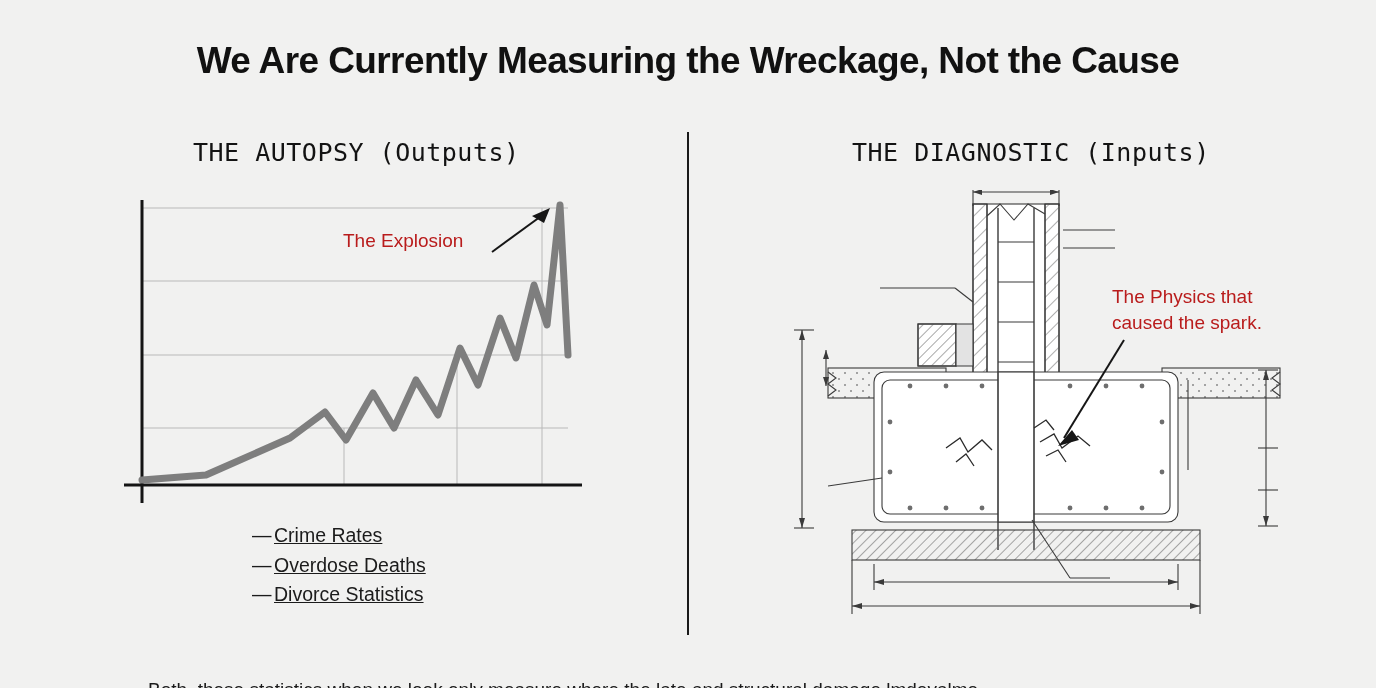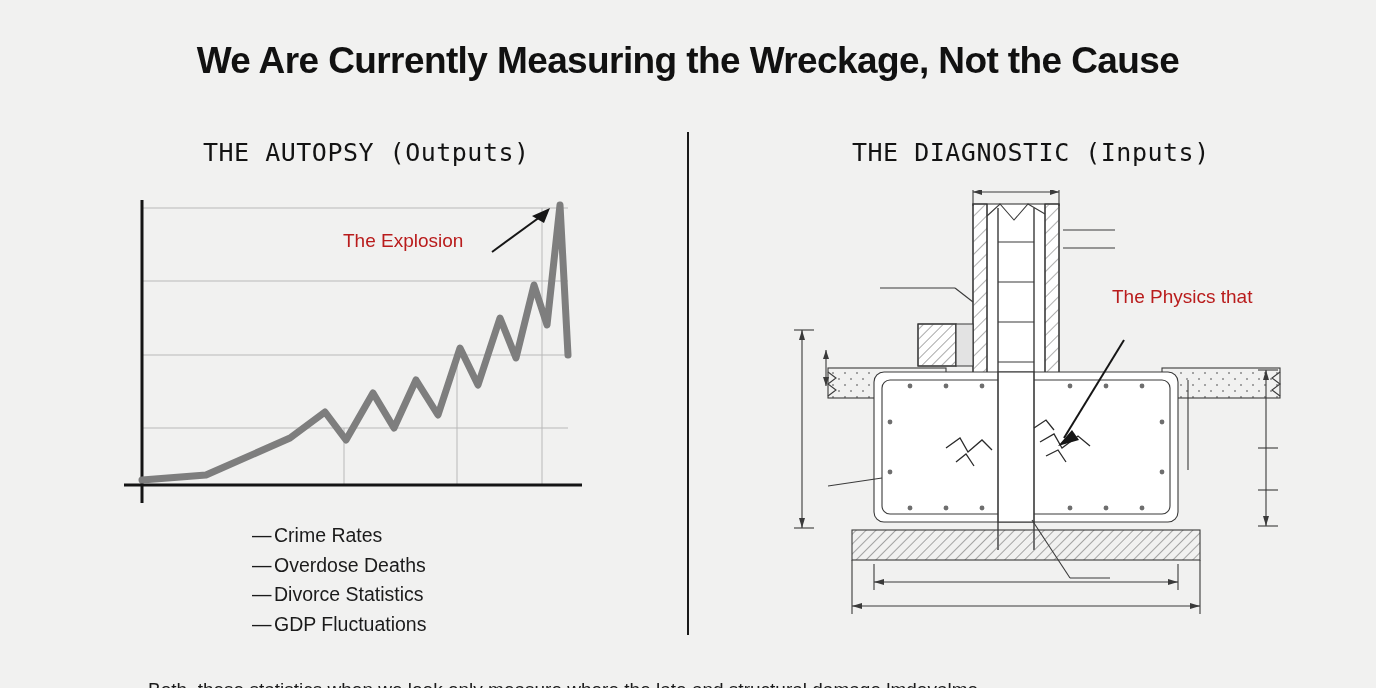--- a/index.html
+++ b/index.html
@@ -48,21 +48,21 @@
 
   
   .panel-heading {
     position: absolute;
     font-family: "DejaVu Sans Mono", monospace;
     font-size: 25px;
     letter-spacing: 0.5px;
     color: #131313;
     white-space: nowrap;
   }
-  #heading-left  { left: 203px; top: 138px; text-align: center; }
+  #heading-left  { left: 193px; top: 138px; text-align: center; }
   #heading-right { left: 852px; top: 138px; text-align: right; }
 
   
   .chart-wrap {
     position: absolute;
     left: 120px;
     top: 185px;
     width: 500px;
     height: 330px;
   }
@@ -79,21 +79,21 @@
 
   
   .legend {
     position: absolute;
     left: 252px;
     top: 521px;
     font-size: 19.5px;
     line-height: 29.5px;
     color: #1b1b1b;
   }
-  .legend-item { white-space: nowrap; }
+  .legend-item { white-space: nowrap; text-decoration: underline; }
   .legend-dash { display: inline-block; width: 22px; }
 
   
   .tech-wrap {
     position: absolute;
     left: 770px;
     top: 190px;
     width: 540px;
     height: 430px;
   }
@@ -160,21 +160,20 @@
   <div class="annot-explosion">The Explosion</div>
   <svg style="position:absolute;left:488px;top:206px;" width="70" height="52" viewBox="0 0 70 52">
     <line x1="4" y1="46" x2="56" y2="8" stroke="#161616" stroke-width="2"></line>
     <polygon points="62,2 44,10 56,17" fill="#161616"></polygon>
   </svg>
 
   <div class="legend">
     <div class="legend-item"><span class="legend-dash">—</span><span>Crime Rates</span></div>
     <div class="legend-item"><span class="legend-dash">—</span><span>Overdose Deaths</span></div>
     <div class="legend-item"><span class="legend-dash">—</span><span>Divorce Statistics</span></div>
-    <div class="legend-item"><span class="legend-dash">—</span><span>GDP Fluctuations</span></div>
   </div>
 
   <div class="tech-wrap">
     <svg width="540" height="430" viewBox="0 0 540 430">
       <defs>
         <pattern id="hatch45" patternUnits="userSpaceOnUse" width="7" height="7" patternTransform="rotate(45)">
           <line x1="0" y1="0" x2="0" y2="7" stroke="#6e6e6e" stroke-width="1.2"></line>
         </pattern>
         <pattern id="hatch45b" patternUnits="userSpaceOnUse" width="9" height="9" patternTransform="rotate(45)">
           <line x1="0" y1="0" x2="0" y2="9" stroke="#6e6e6e" stroke-width="1.1"></line>
@@ -300,20 +299,21 @@
         <line x1="430" y1="370" x2="430" y2="424"></line>
 
         <line x1="262" y1="330" x2="300" y2="388"></line>
         <line x1="300" y1="388" x2="340" y2="388"></line>
       </g>
     </svg>
   </div>
 
   <div class="annot-physics">
     <div>The Physics that</div>
+    <div>caused the spark.</div>
   </div>
   <svg style="position:absolute;left:1046px;top:334px;" width="84" height="116" viewBox="0 0 84 116">
     <line x1="78" y1="6" x2="18" y2="104" stroke="#161616" stroke-width="2"></line>
     <polygon points="12,112 26,96 33,106" fill="#161616"></polygon>
   </svg>
 
   <div class="caption">Both, these statistics when we look only measure where the late and structural damage lmdevalmo</div>
 
 </div>
 

